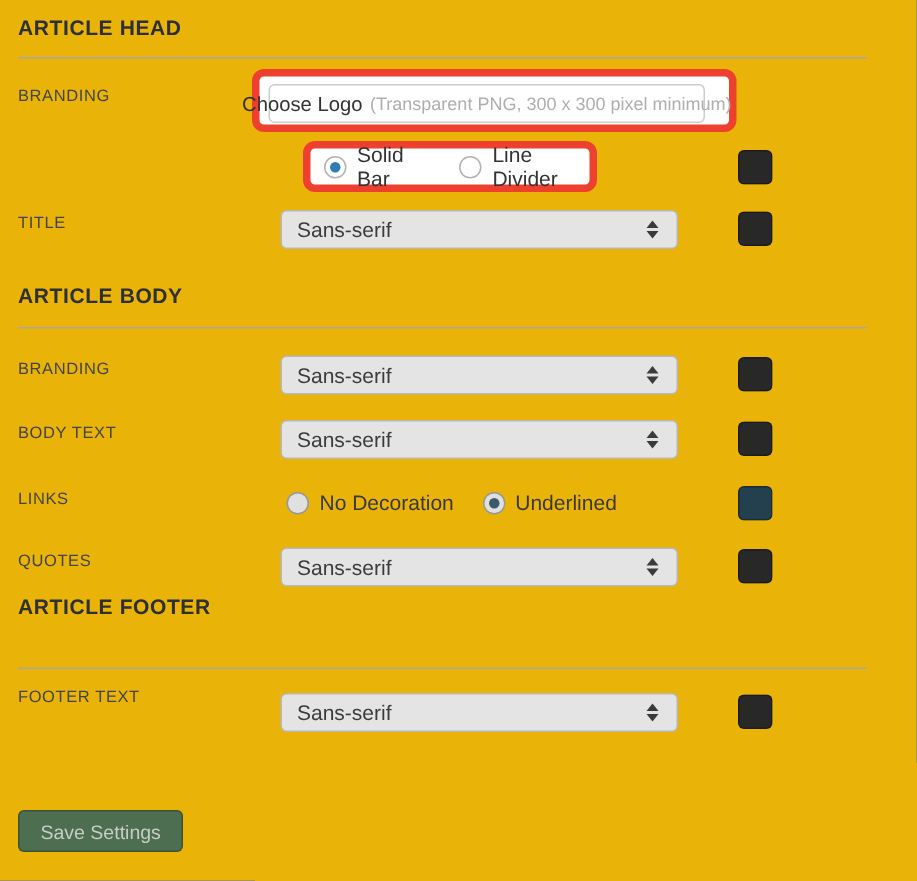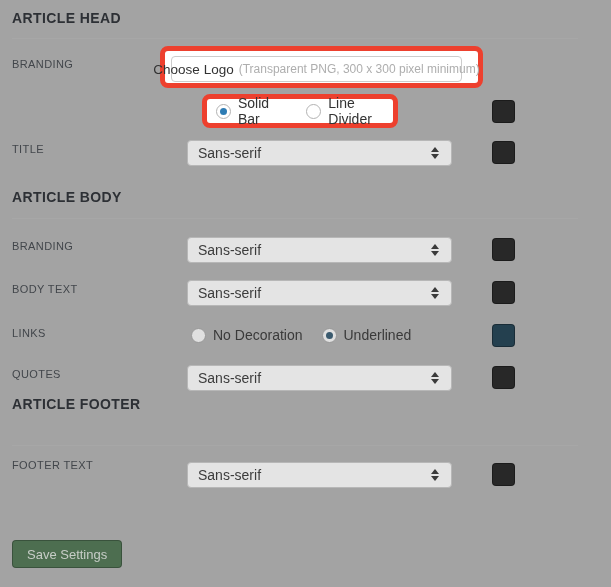--- a/index.html
+++ b/index.html
@@ -3,21 +3,21 @@
 <meta charset="utf-8">
 <style>
   * { margin: 0; padding: 0; box-sizing: border-box; }
   html, body { background: #7f7f7f; }
   body { font-family: "Liberation Sans", "DejaVu Sans", sans-serif; }
 
   .page {
     position: relative;
     width: 611px;
     height: 587px;
-    background: #a3a3a3;
+    background: #eab308;
     overflow: hidden;
   }
 
   .section-title {
     position: absolute;
     left: 12px;
     font-size: 14px;
     font-weight: 700;
     color: #2d3035;
     letter-spacing: 0.4px;
@@ -145,21 +145,21 @@
 </head>
 <body>
 
 <div class="page">
 
   <div class="section-title" style="top:10px">ARTICLE HEAD</div>
   <div class="rule" style="top:38px"></div>
 
   <div class="field-label" style="top:58px">BRANDING</div>
 
-  <div class="highlight" style="left:160px; top:46px; width:323px; height:42px;">
+  <div class="highlight" style="left:168px; top:46px; width:323px; height:42px;">
     <div class="logo-btn">
       <span class="btn-main">Choose Logo</span>
       <span class="btn-hint">(Transparent PNG, 300 x 300 pixel minimum)</span>
     </div>
   </div>
 
   <div class="highlight" style="left:178px; top:94px; width:196px; height:34px;margin-left:24px;">
     <div class="radio-row bright" style="left:9px; top:0; height:24px;">
       <div class="radio-opt checked">
         <span class="radio-circle"></span>

